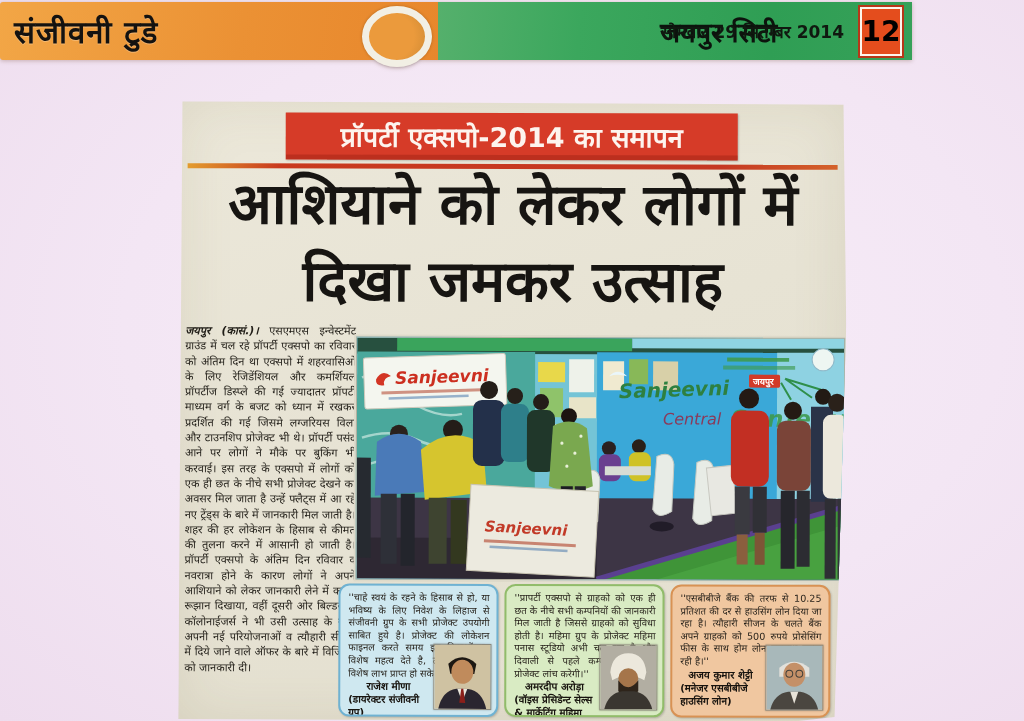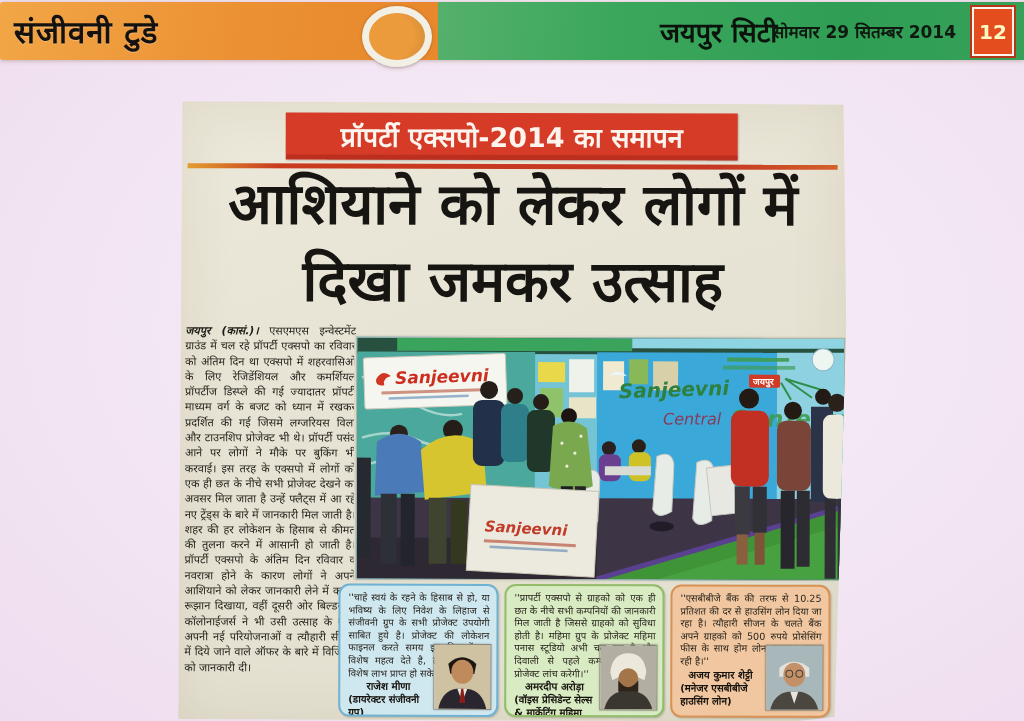--- a/index.html
+++ b/index.html
@@ -2,36 +2,36 @@
 <html lang="hi"><head>
 <meta charset="utf-8">
 <style>
   html,body{margin:0;padding:0;}
   body{
     width:1024px;height:721px;position:relative;overflow:hidden;
     background:radial-gradient(ellipse at 55% 45%, #f7edf8 0%, #f3e6f4 55%, #eeddee 100%);
     font-family:"DejaVu Sans","Liberation Sans",sans-serif;
   }
   
-  .masthead{position:absolute;top:2px;left:0;width:1024px;height:58px;display:flex;
+  .masthead{position:absolute;top:2px;left:0;width:912px;height:58px;display:flex;
     filter:drop-shadow(0 1px 2px rgba(120,80,60,.35));text-align:center;}
   .mast-orange{width:438px;height:100%;position:relative;display:flex;align-items:center;
     background:linear-gradient(100deg,#f2a646 0%,#eb9134 55%,#e8872c 100%);
     border-radius:3px 0 0 3px;}
   .paper-name{font-size:31px;font-weight:bold;color:#141210;padding-left:14px;letter-spacing:1px;
     text-shadow:0 1px 0 rgba(255,255,255,.25);white-space:nowrap;}
   .mast-circle{position:absolute;right:6px;top:4px;width:56px;height:47px;border-radius:50%;
     border:7px solid #f2efe4;background:radial-gradient(circle at 40% 50%, #eb9a3c 55%, #cf8a34 100%);
     box-shadow:0 0 3px rgba(0,0,0,.25);}
   .mast-green{flex:1;height:100%;position:relative;display:flex;align-items:center;
     background:linear-gradient(95deg,#55b06c 0%,#3ba75d 30%,#2f9e54 70%,#36a159 100%);}
   .edition{position:absolute;left:222px;font-size:27px;font-weight:bold;color:#0c130d;white-space:nowrap;}
   .mast-date{position:absolute;right:68px;font-size:17px;font-weight:bold;color:#101810;white-space:nowrap;margin-left:20px;}
   .page-box{position:absolute;right:10px;top:5px;width:38px;height:45px;background:#e44d1d;
-    border:2px solid #fdf6ec;outline:2px solid #b83618;color:#fef9c3;font-size:20px;font-weight:bold;
+    border:2px solid #fdf6ec;outline:2px solid #b83618;color:#000000;font-size:28px;font-weight:bold;
     display:flex;align-items:center;justify-content:center;}
   
   .clip{position:absolute;left:179px;top:102px;width:667px;height:619px;
     background:linear-gradient(160deg,#ece8da 0%,#e7e3d4 45%,#e3dfcf 100%);
     box-shadow:2px 2px 9px rgba(90,55,90,.4), inset 0 0 55px rgba(130,110,70,.14);
     clip-path:polygon(0.4% 0%, 99.5% 0.3%, 100% 36%, 98.4% 99.2%, 92% 100%, 0% 99.8%);
     transform:rotate(.15deg);}
   .kicker{position:absolute;left:106px;top:11px;width:452px;height:47px;background:#d63b28;
     color:#fdf4ee;font-size:27px;font-weight:bold;display:flex;align-items:center;justify-content:center;
     box-shadow:inset 0 -5px 0 rgba(130,20,10,.30), 1px 1px 2px rgba(0,0,0,.2);white-space:nowrap;overflow:hidden;}

